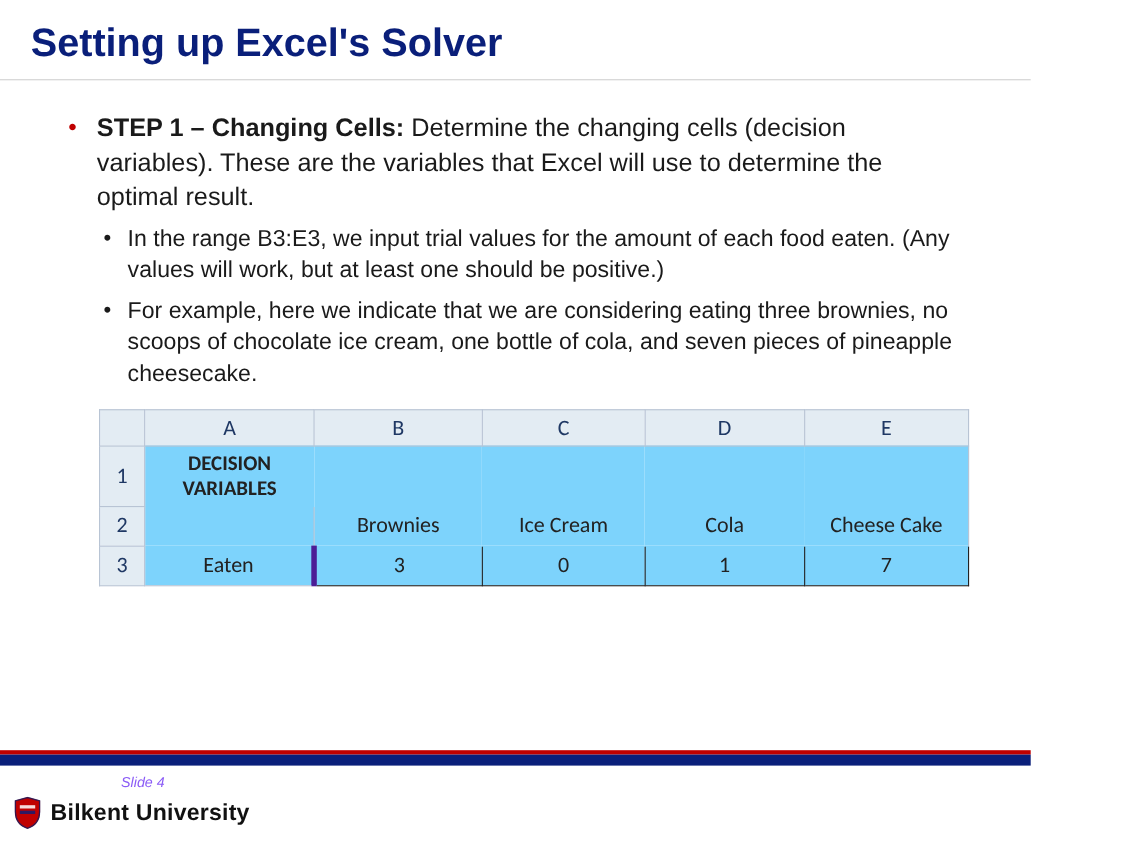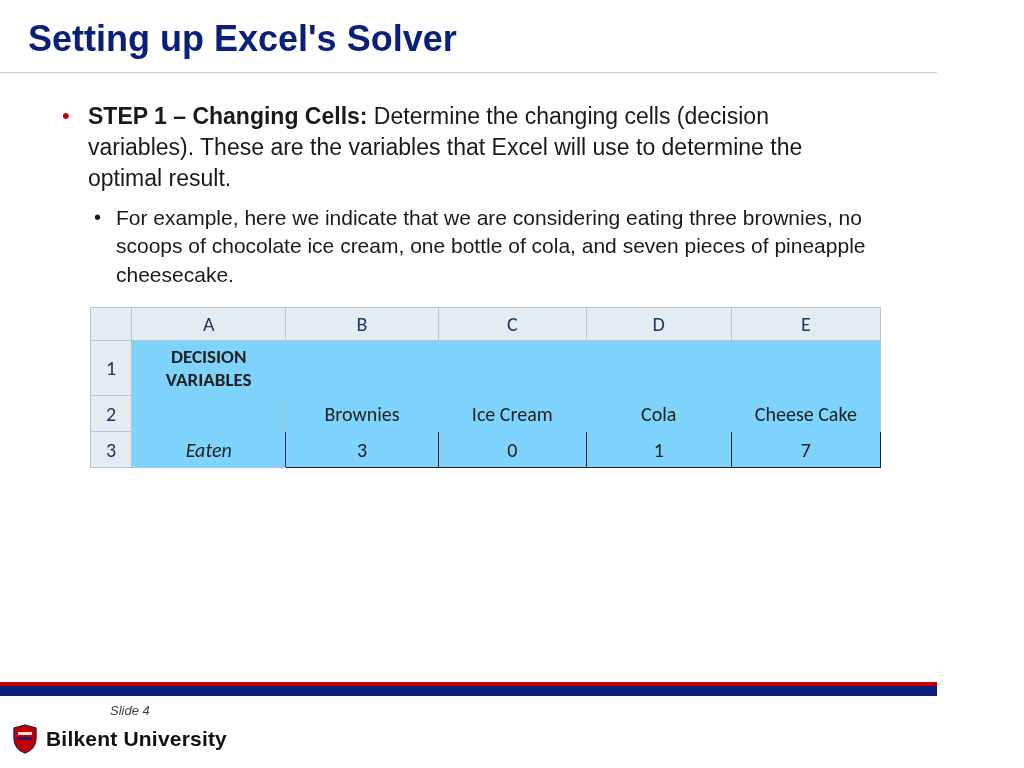--- a/index.html
+++ b/index.html
@@ -89,39 +89,39 @@
   td.a1 { text-align: left; padding-left: 10px; font-weight: bold; font-size: 19px; }
   td.a3 { text-align: left; padding-left: 10px; }
 
   
   tr.row1 td { border-bottom-color: transparent; border-top-color:#b8c4d4; }
   tr.row1 td + td { border-left-color: transparent; border-right-color: transparent; }
   tr.row2 td.a-col { border-right-color:#b8c4d4; }
   tr.row2 td { border-bottom-color: transparent; border-top-color: transparent; text-align: center; }
   tr.row2 td + td { border-left-color: transparent; border-right-color: transparent; }
   tr.row3 td.val { border:1px solid #222 !important; }
-  tr.row3 td.a-col { border-right:1px solid #4c1d95;font-style:italic; }
+  tr.row3 td.a-col { border-right:5px solid #4c1d95; }
   tr.row2 td.last, tr.row1 td.last { border-right-color:#b8c4d4 !important; }
 
   
   .footer-bars {
     position: absolute;
     left: 0; right: 0; bottom: 72px;
     height: 14px;
   }
   .bar-red { height: 4px; background: #c00000; }
   .bar-navy { height: 10px; background: #0a1f7a; }
 
   .slide-num {
     position: absolute;
     left: 110px;
     bottom: 50px;
     font-size: 13px;
     font-style: italic;
-    color: #404040;
+    color: #8b5cf6;
   }
 
   .logo-row {
     position: absolute;
     left: 12px;
     bottom: 14px;
     display: flex;
     align-items: center;
     gap: 8px;
   }
@@ -141,20 +141,21 @@
 
 <div class="slide">
 
   <div class="title">Setting up Excel's Solver</div>
 
   <div class="body">
     <ul class="outer">
       <li>
         <span class="step-label">STEP 1 – Changing Cells:</span><span> Determine the changing cells (decision variables). These are the variables that Excel will use to determine the optimal result.</span>
         <ul class="inner">
+          <li>In the range B3:E3, we input trial values for the amount of each food eaten. (Any values will work, but at least one should be positive.)</li>
           <li>For example, here we indicate that we are considering eating three brownies, no scoops of chocolate ice cream, one bottle of cola, and seven pieces of pineapple cheesecake.</li>
         </ul>
       </li>
     </ul>
 
     <div class="sheet-wrap">
       <table class="sheet">
         <tbody>
             <tr>
           <th class="corner"></th>

